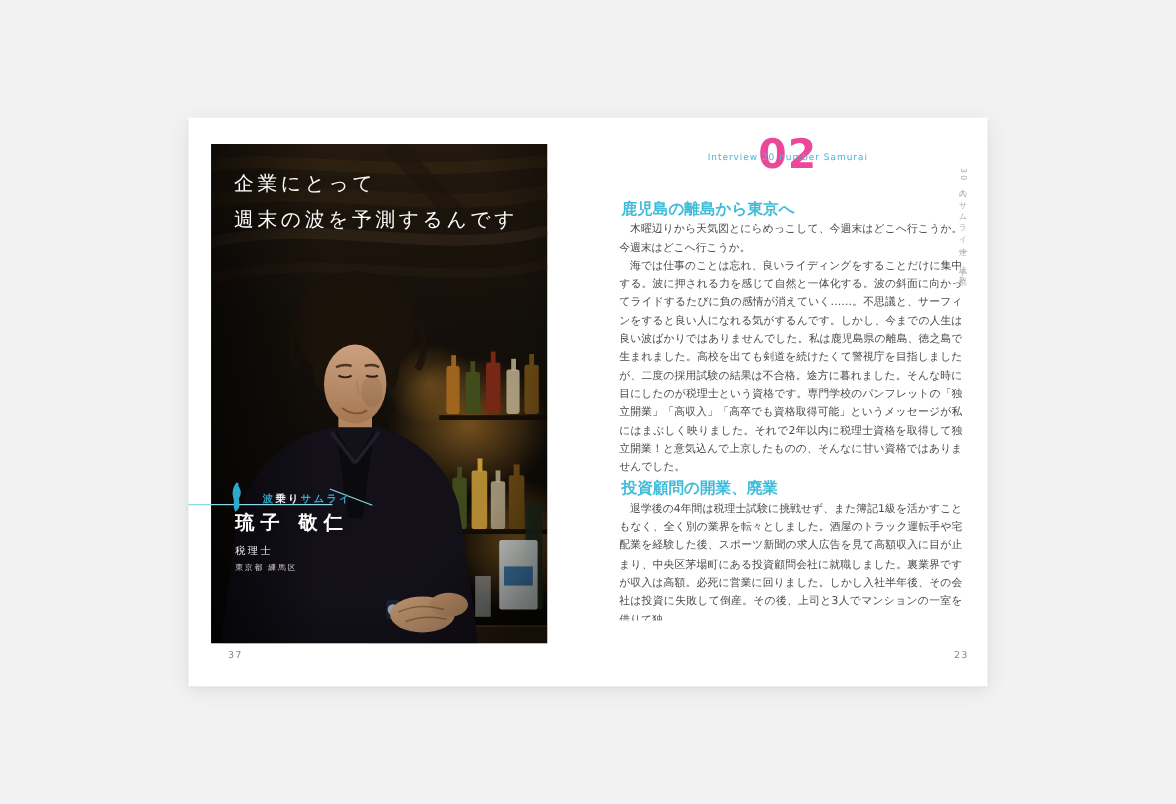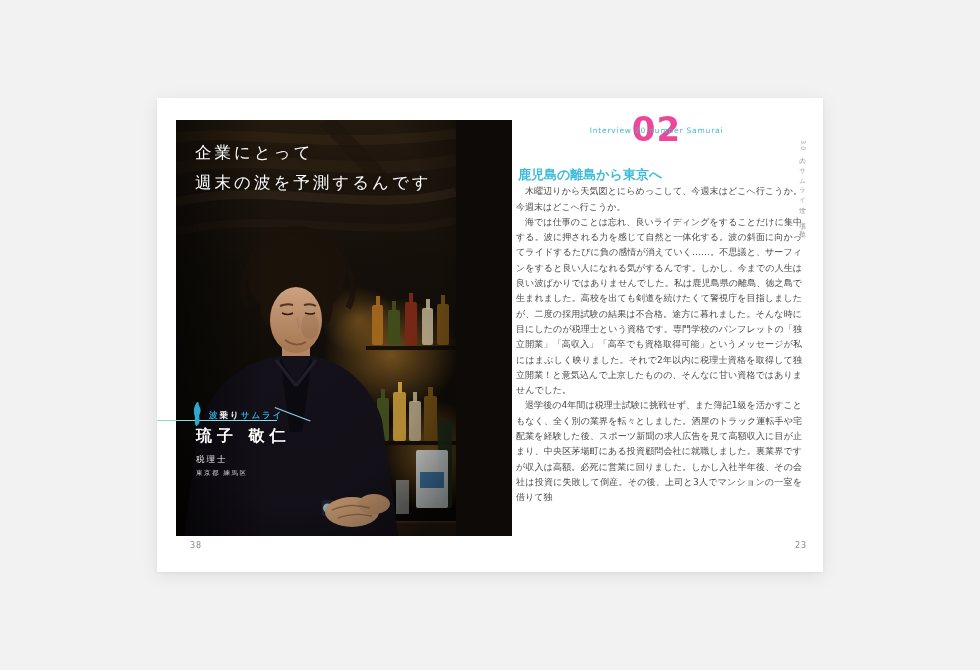--- a/index.html
+++ b/index.html
@@ -14,42 +14,42 @@
     position:absolute;left:157px;top:98px;width:666px;height:474px;
     background:#ffffff;
     box-shadow:0 4px 18px rgba(0,0,0,0.08), 0 1px 3px rgba(0,0,0,0.05);
   }
   .page{position:absolute;top:0;width:333px;height:474px;overflow:visible;}
   .page.left{left:0;}
   .page.right{left:333px;overflow:hidden;}
 
   
   .photo{
-    position:absolute;left:19px;top:22px;width:336px;height:416px;
+    position:absolute;left:19px;top:22px;width:280px;height:416px;
     background:#0d0a07;overflow:visible;
   }
   .photo svg.art{position:absolute;left:0;top:0;}
   .headline{
     position:absolute;left:19px;top:18px;
     color:#fdfdfd;font-size:16.5px;font-weight:500;
     letter-spacing:3px;line-height:30px;
     text-shadow:0 0 5px rgba(0,0,0,0.45);
     white-space:nowrap;
   }
   .badge-line-h{
     position:absolute;left:-19px;top:300px;width:120px;height:1px;
     background:#8fd8e8;
   }
   .badge-line-diag{
     position:absolute;left:99px;top:287px;width:38px;height:1px;
     background:#8fd8e8;transform:rotate(21deg);transform-origin:0 0;
   }
   .badge{
     position:absolute;left:16px;top:281px;
-    display:flex;align-items:center;gap:6px;
+    display:flex;align-items:center;gap:16px;
   }
   .badge-text{
     font-size:8.5px;font-weight:bold;letter-spacing:2px;white-space:nowrap;
   }
   .badge-text .teal{color:#2fabcd;}
   .badge-text .white{color:#f5f5f5;}
   .person-name{
     position:absolute;left:20px;top:306px;
     color:#ffffff;font-size:16px;font-weight:600;letter-spacing:5px;
     white-space:nowrap;text-shadow:0 0 4px rgba(0,0,0,0.5);
@@ -237,36 +237,37 @@
         <span class="badge-text">
           <span class="teal">波</span><span class="white">乗り</span><span class="teal">サムライ</span>
         </span>
       </div>
 
       <div class="person-name">琉子 敬仁</div>
       <div class="person-title">税理士</div>
       <div class="person-location">東京都 練馬区</div>
     </div>
 
-    <div class="pagenum pn-left">38</div>
+    <div class="pagenum pn-left">37</div>
   </div>
 
   <div class="page right">
     <div class="rp-header">
       <div class="big-num">02</div>
       <div class="hdr-caption">Interview 20 number Samurai</div>
     </div>
 
     <div class="side-label">
       <span>30人のサムライ達</span><span class="side-divider"></span><span>琉子 敬仁</span>
     </div>
 
     <div class="rp-body">
       <h3>鹿児島の離島から東京へ</h3>
       <p>木曜辺りから天気図とにらめっこして、今週末はどこへ行こうか。今週末はどこへ行こうか。</p>
       <p>海では仕事のことは忘れ、良いライディングをすることだけに集中する。波に押される力を感じて自然と一体化する。波の斜面に向かってライドするたびに負の感情が消えていく……。不思議と、サーフィンをすると良い人になれる気がするんです。しかし、今までの人生は良い波ばかりではありませんでした。私は鹿児島県の離島、徳之島で生まれました。高校を出ても剣道を続けたくて警視庁を目指しましたが、二度の採用試験の結果は不合格。途方に暮れました。そんな時に目にしたのが税理士という資格です。専門学校のパンフレットの「独立開業」「高収入」「高卒でも資格取得可能」というメッセージが私にはまぶしく映りました。それで2年以内に税理士資格を取得して独立開業！と意気込んで上京したものの、そんなに甘い資格ではありませんでした。</p>
+      <h3>投資顧問の開業、廃業</h3>
       <p>退学後の4年間は税理士試験に挑戦せず、また簿記1級を活かすこともなく、全く別の業界を転々としました。酒屋のトラック運転手や宅配業を経験した後、スポーツ新聞の求人広告を見て高額収入に目が止まり、中央区茅場町にある投資顧問会社に就職しました。裏業界ですが収入は高額。必死に営業に回りました。しかし入社半年後、その会社は投資に失敗して倒産。その後、上司と3人でマンションの一室を借りて独</p>
     </div>
 
     <div class="pagenum pn-right">23</div>
   </div>
 
 </div>
 
 </body></html>

